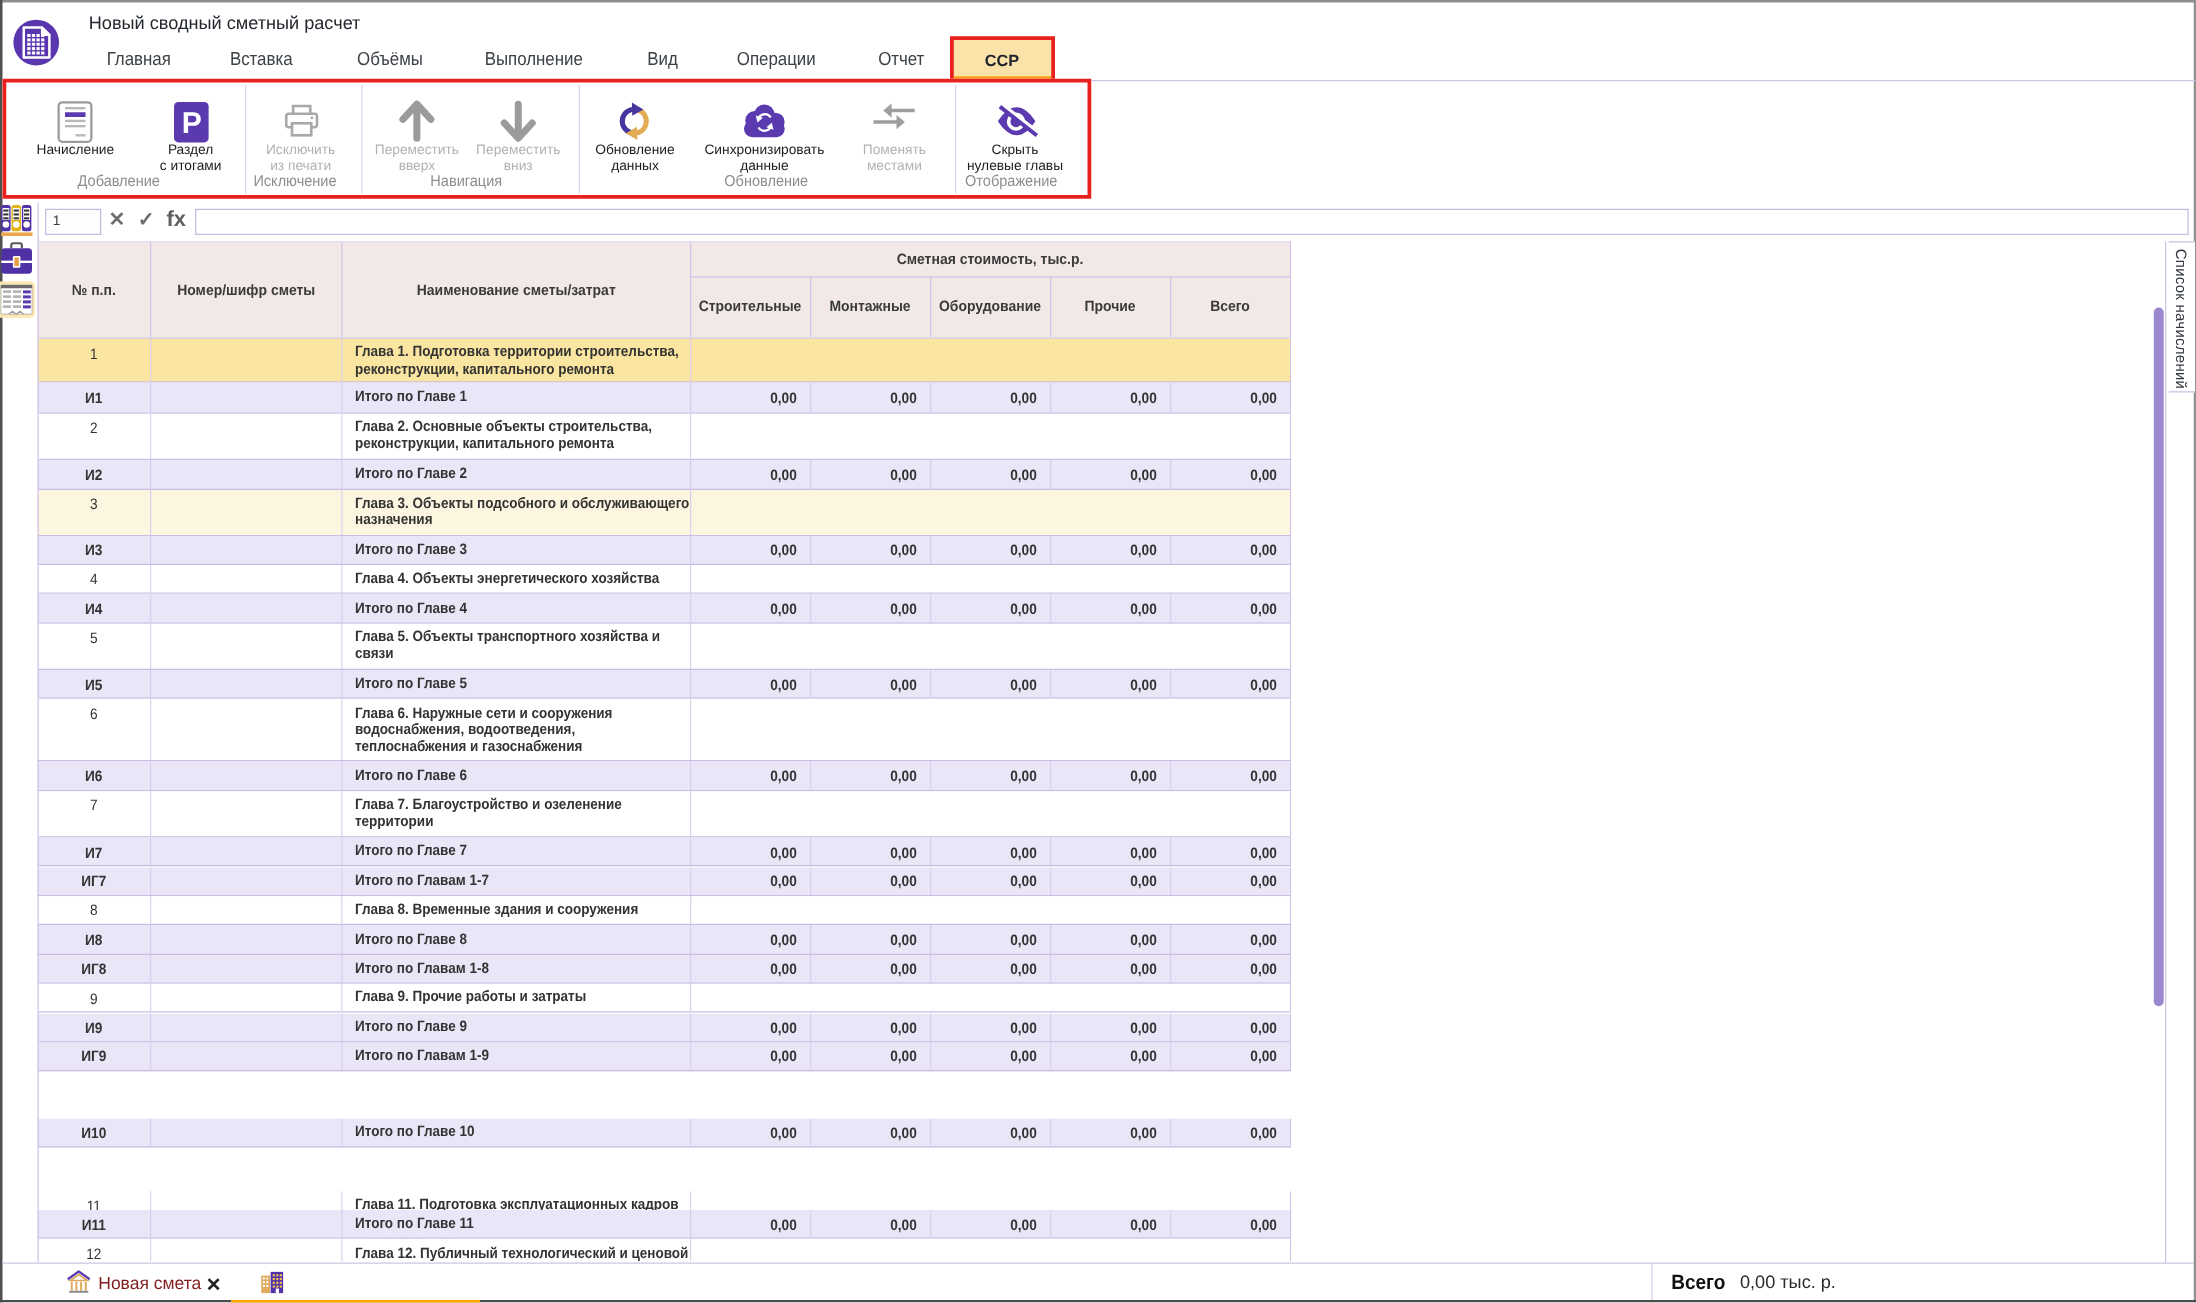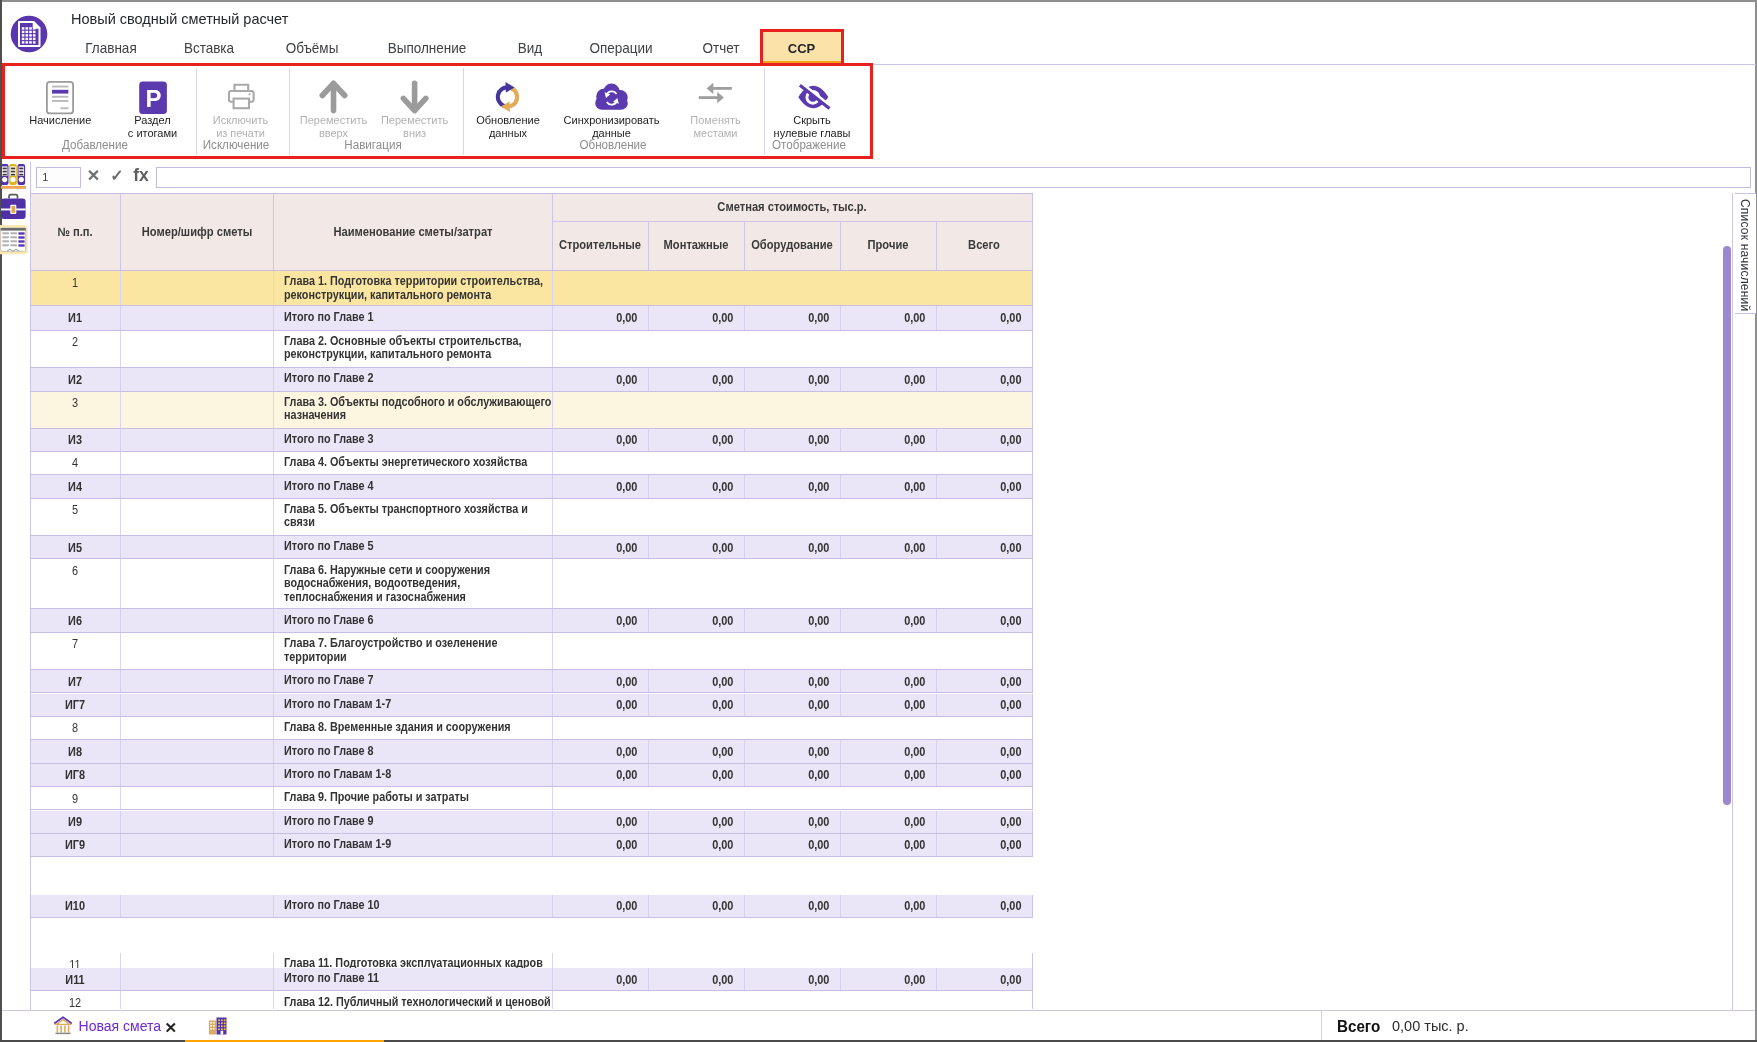--- a/index.html
+++ b/index.html
@@ -558,21 +558,21 @@
 <div class="abs" style="left:1734.5px;top:192.6px;width:21px;height:121.5px;border-top:1px solid #c9c0e2;border-bottom:1px solid #c9c0e2;background:#fff"></div>
 <div class="abs" style="left:1738px;top:199px;writing-mode:vertical-rl;font-size:12px;color:#30343c;letter-spacing:0.2px">Список начислений</div>
 <div class="vline" style="left:1732.2px;top:192.6px;height:817px;background:#cdc5e2"></div>
 <div class="abs" style="left:1722.8px;top:246px;width:8.6px;height:559px;background:#9c88cf;border-radius:4.3px"></div>
 <div class="abs" style="left:1.6px;top:1009.6px;width:1753.8px;height:1px;background:#cdc6de"></div>
 <div class="abs" style="left:185.3px;top:1040px;width:198.5px;height:29.2px;background:#fce6a9">
 <div class="abs" style="left:0;top:0;width:100%;height:3.6px;background:#fda400"></div>
 <div class="abs" style="left:45px;top:7.8px;font-size:14px;font-weight:bold;color:#1d1d1d;white-space:nowrap;transform:scaleX(0.94);transform-origin:left top">Новый сводный ...</div>
 <div class="abs" style="left:174px;top:8.5px;font-size:15px;font-weight:bold;color:#1d1d1d">✕</div>
 </div>
-<div class="abs" style="left:78.6px;top:1018.4px;font-size:14px;color:#6d28d9;white-space:nowrap">Новая смета</div>
+<div class="abs" style="left:78.6px;top:1018.4px;font-size:14px;color:#7f1d1d;white-space:nowrap">Новая смета</div>
 <div class="abs" style="left:164.5px;top:1019.1px;font-size:15px;font-weight:bold;color:#222">✕</div>
 <svg class="abs" style="left:53px;top:1016px" width="20" height="20" viewBox="0 0 20 20">
 <path d="M1.2 7.4 L10 1.2 L18.8 7.4" fill="none" stroke="#5b3cb5" stroke-width="1.8" stroke-linejoin="round"></path>
 <path d="M3.2 8.4 L10 3.6 L16.8 8.4 Z" fill="none" stroke="#e0aa5e" stroke-width="1.4"></path>
 <g stroke="#e0aa5e" stroke-width="1.6" fill="none">
 <path d="M4.4 9.4 L4.4 16.6"></path>
         <path d="M8.1 9.4 L8.1 16.6"></path>
         <path d="M11.9 9.4 L11.9 16.6"></path>
         <path d="M15.6 9.4 L15.6 16.6"></path>
 </g>

